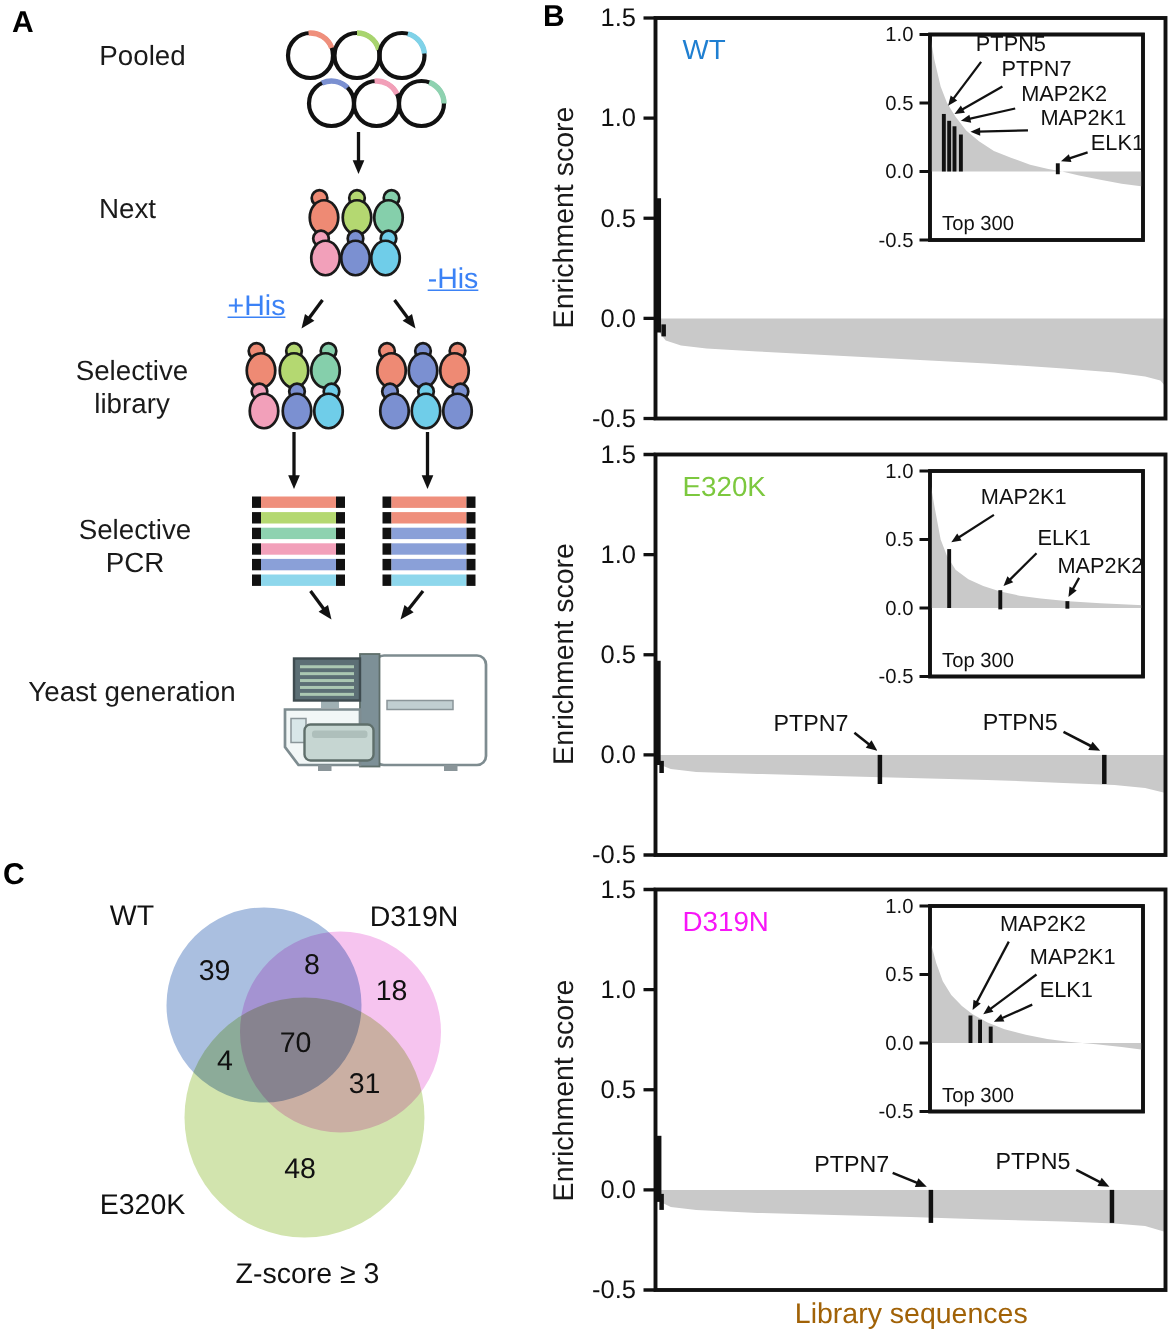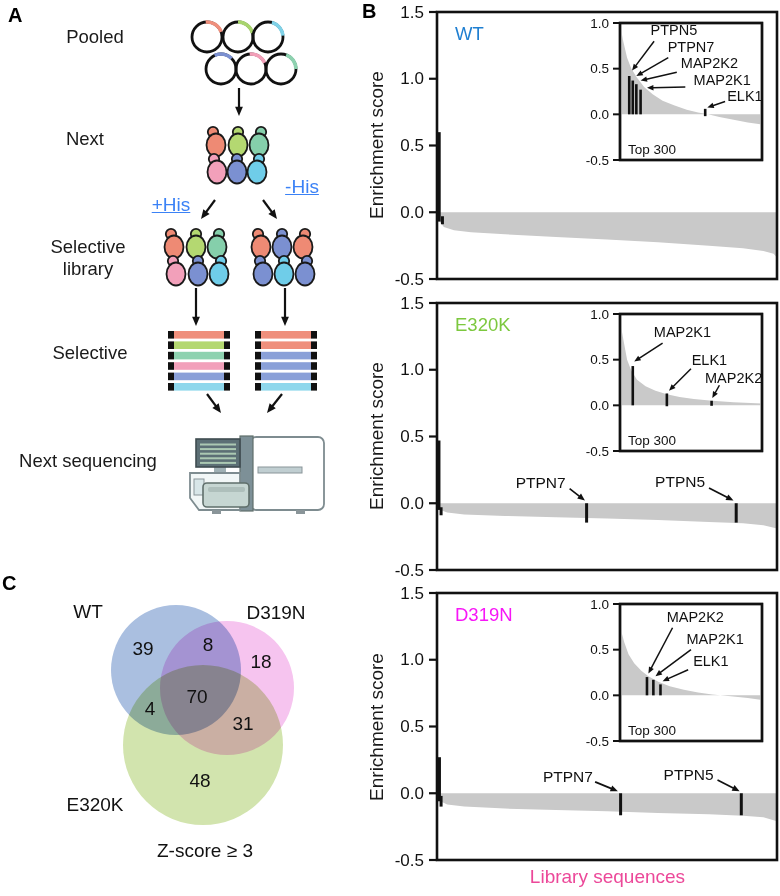--- a/index.html
+++ b/index.html
@@ -3,21 +3,21 @@
 <meta charset="utf-8">
 <style>
   html,body{margin:0;padding:0;background:#ffffff;}
   #canvas{position:relative;width:780px;height:896px;background:#fff;overflow:hidden;
           font-family:"Liberation Sans","DejaVu Sans",sans-serif;color:#111;}
   .panel-letter{position:absolute;font-size:20px;font-weight:bold;color:#000;}
   .step{position:absolute;width:170px;text-align:center;font-size:18.5px;line-height:22px;color:#1a1a1a;}
   .his{position:absolute;width:80px;text-align:center;font-size:19px;color:#3b82f6;text-decoration:underline;}
   .ylabel{position:absolute;width:200px;height:24px;text-align:center;font-size:19px;color:#1a1a1a;
           transform:rotate(-90deg);}
-  .xlabel{position:absolute;left:437px;top:866px;width:341px;text-align:center;font-size:19px;color:#ec4899;}
+  .xlabel{position:absolute;left:437px;top:866px;width:341px;text-align:center;font-size:19px;color:#a16207;}
   svg{position:absolute;}
 </style>
 </head>
 <body>
 
 <div id="canvas">
 
   <div class="panel-letter" style="left:8px;top:4px">A</div>
   <div class="panel-letter" style="left:362px;top:0px">B</div>
   <div class="panel-letter" style="left:2px;top:572px">C</div>
@@ -27,23 +27,24 @@
   </div>
   <div class="step" style="left:0px;top:128px">
     <div>Next</div>
   </div>
   <div class="step" style="left:3px;top:236px">
     <div>Selective</div>
     <div>library</div>
   </div>
   <div class="step" style="left:5px;top:342px">
     <div>Selective</div>
+    <div>PCR</div>
   </div>
   <div class="step" style="left:3px;top:450px">
-    <div>Next sequencing</div>
+    <div>Yeast generation</div>
   </div>
   <div class="his" style="left:131px;top:194px">+His</div>
   <div class="his" style="left:262px;top:176px">-His</div>
 
   <svg id="panelA-art" style="left:0;top:0" width="360" height="580" viewBox="0 0 360 580">
       <circle cx="207" cy="37" r="15" fill="none" stroke="#111" stroke-width="2.8"></circle>
       <path d="M205.69266385878512,22.057079528623817 A15,15 0 0 1 221.09538931178864,31.869697850114967" fill="none" stroke="#ef8f7c" stroke-width="3.6"></path>
       <circle cx="238" cy="37" r="15" fill="none" stroke="#111" stroke-width="2.8"></circle>
       <path d="M238,22 A15,15 0 0 1 252.48888739433602,33.11771432346219" fill="none" stroke="#a8d46e" stroke-width="3.6"></path>
       <circle cx="268" cy="37" r="15" fill="none" stroke="#111" stroke-width="2.8"></circle>

